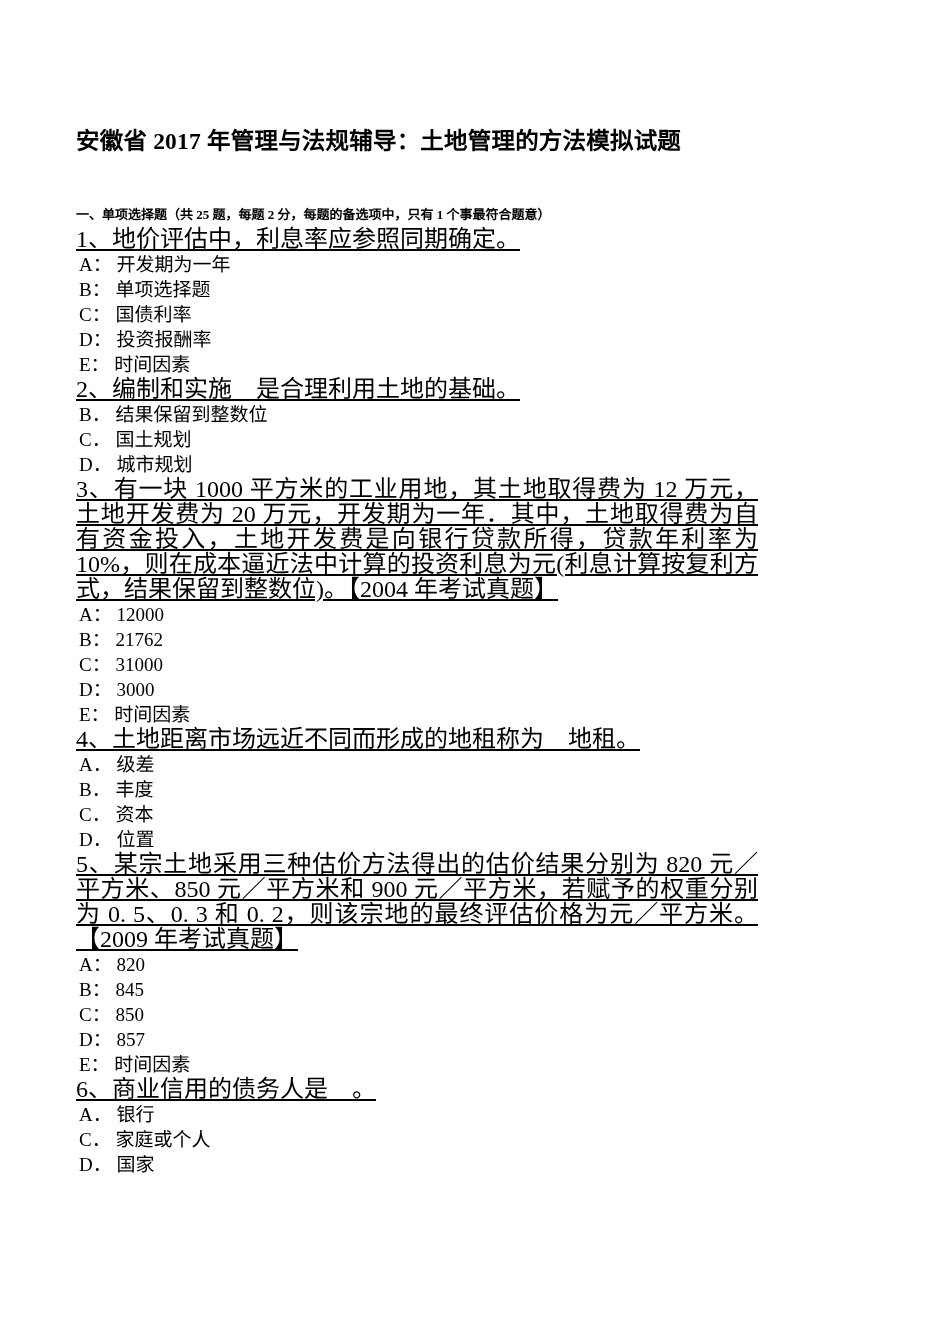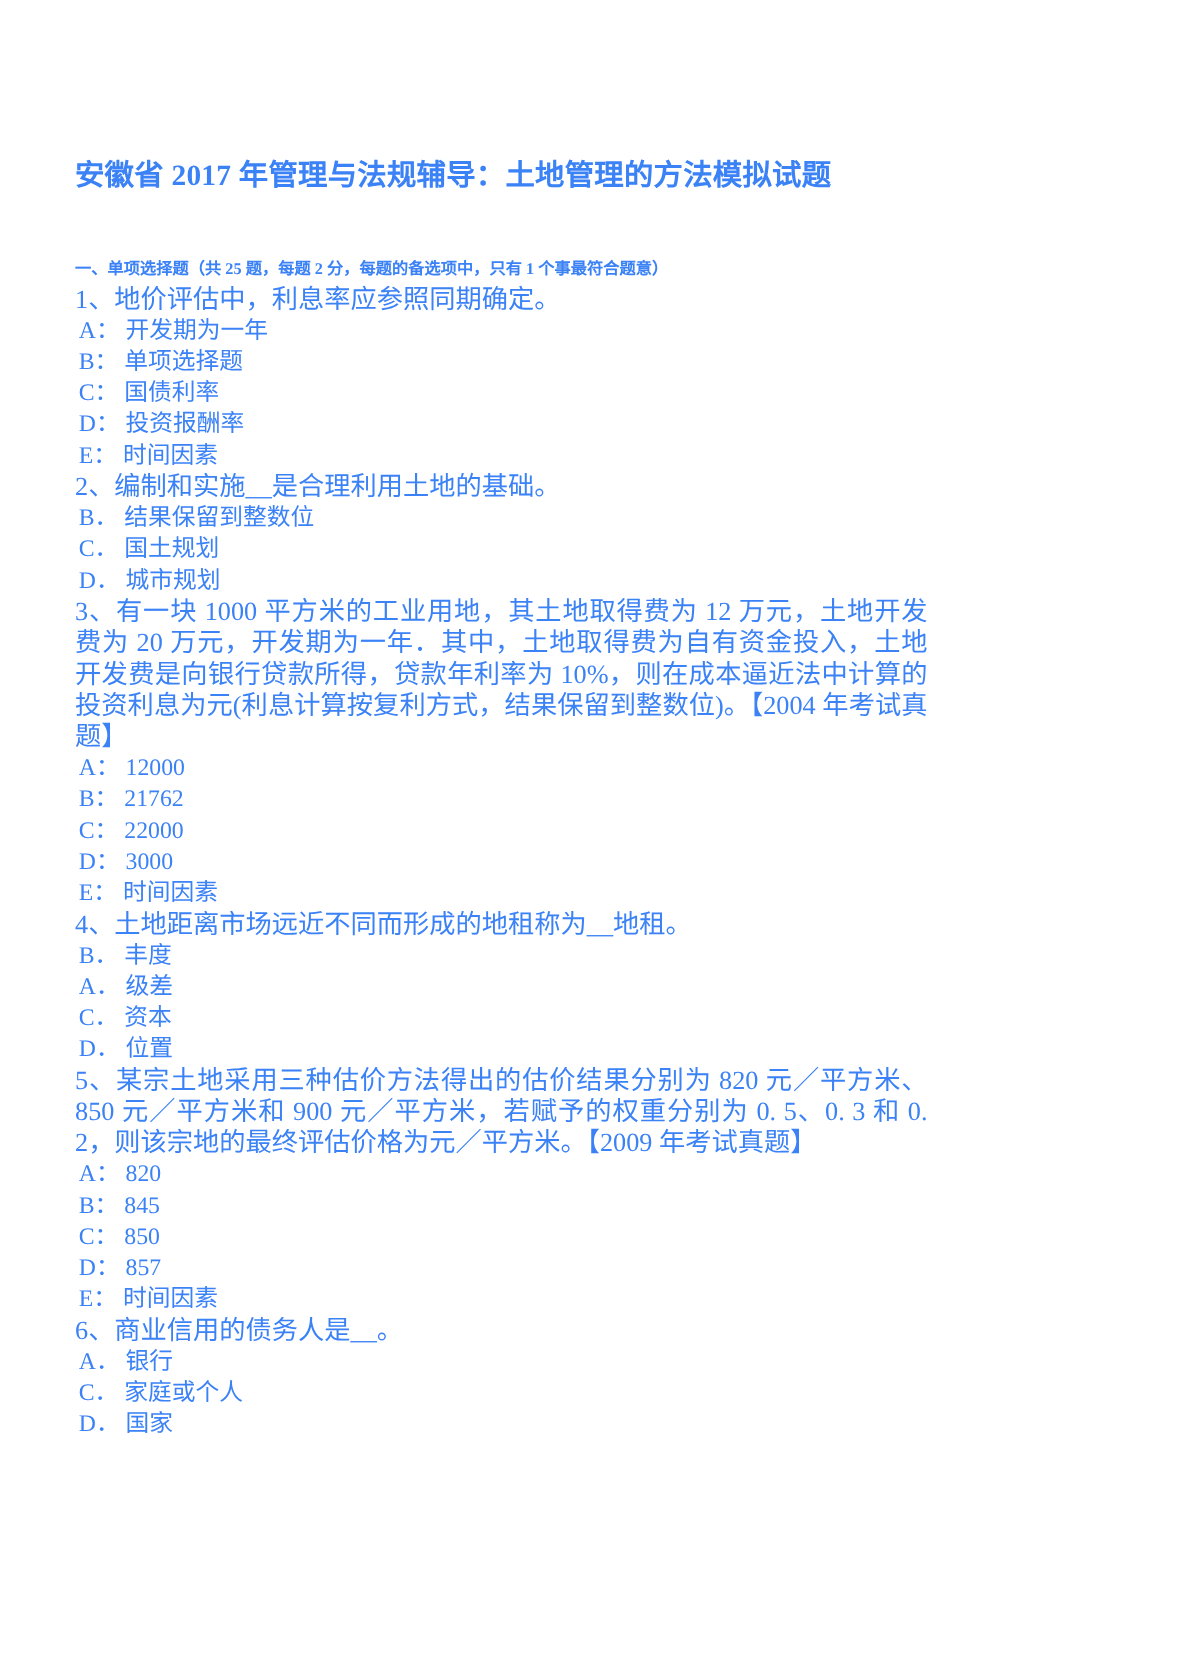--- a/index.html
+++ b/index.html
@@ -6,23 +6,23 @@
     margin: 0;
     padding: 0;
     background: #ffffff;
   }
   .page {
     position: relative;
     width: 950px;
     height: 1344px;
     background: #ffffff;
     box-sizing: border-box;
-    padding: 128px 130px 0 60px;
+    padding: 128px 130px 0 76px;
     font-family: "Liberation Serif", "DejaVu Serif", serif;
-    color: #3b82f6;
+    color: #000000;
     overflow: hidden;
   }
   .doc-title {
     font-size: 23.5px;
     font-weight: bold;
     line-height: 1.18;
     letter-spacing: 0.2px;
     margin: 0 0 46px 0;
     text-align: left;
     white-space: nowrap;
@@ -33,27 +33,28 @@
     line-height: 25px;
     margin: 0 0 0 0;
     text-align: justify;
     text-justify: inter-ideograph;
     width: 682px;
   }
   .question-block {
     margin: 0;
   }
   .q-stem {
-    font-size: 21px;
+    font-size: 24px;
     line-height: 25px;
     margin: 0;
     text-align: justify;
     text-justify: inter-ideograph;
     width: 682px;
     text-indent: 0;
+    text-decoration: underline;
   }
   .opt-list {
     list-style: none;
     margin: 0;
     padding: 0;
   }
   .opt {
     font-size: 19px;
     line-height: 25px;
     margin: 0;
@@ -90,30 +91,30 @@
           <li class="opt"><span class="opt-label">B．</span> <span class="opt-text">结果保留到整数位</span></li>
           <li class="opt"><span class="opt-label">C．</span> <span class="opt-text">国土规划</span></li>
           <li class="opt"><span class="opt-label">D．</span> <span class="opt-text">城市规划</span></li>
         </ul>
       </div>
       <div class="question-block">
         <p class="q-stem">3、有一块 1000 平方米的工业用地，其土地取得费为 12 万元，土地开发费为 20 万元，开发期为一年．其中，土地取得费为自有资金投入，土地开发费是向银行贷款所得，贷款年利率为 10%，则在成本逼近法中计算的投资利息为元(利息计算按复利方式，结果保留到整数位)。【2004 年考试真题】</p>
         <ul class="opt-list">
           <li class="opt"><span class="opt-label">A：</span> <span class="opt-text">12000</span></li>
           <li class="opt"><span class="opt-label">B：</span> <span class="opt-text">21762</span></li>
-          <li class="opt"><span class="opt-label">C：</span> <span class="opt-text">22000</span></li>
+          <li class="opt"><span class="opt-label">C：</span> <span class="opt-text">31000</span></li>
           <li class="opt"><span class="opt-label">D：</span> <span class="opt-text">3000</span></li>
           <li class="opt"><span class="opt-label">E：</span> <span class="opt-text">时间因素</span></li>
         </ul>
       </div>
       <div class="question-block">
         <p class="q-stem">4、土地距离市场远近不同而形成的地租称为__地租。</p>
         <ul class="opt-list">
+          <li class="opt"><span class="opt-label">A．</span> <span class="opt-text">级差</span></li>
           <li class="opt"><span class="opt-label">B．</span> <span class="opt-text">丰度</span></li>
-          <li class="opt"><span class="opt-label">A．</span> <span class="opt-text">级差</span></li>
           <li class="opt"><span class="opt-label">C．</span> <span class="opt-text">资本</span></li>
           <li class="opt"><span class="opt-label">D．</span> <span class="opt-text">位置</span></li>
         </ul>
       </div>
       <div class="question-block">
         <p class="q-stem">5、某宗土地采用三种估价方法得出的估价结果分别为 820 元／平方米、850 元／平方米和 900 元／平方米，若赋予的权重分别为 0. 5、0. 3 和 0. 2，则该宗地的最终评估价格为元／平方米。【2009 年考试真题】</p>
         <ul class="opt-list">
           <li class="opt"><span class="opt-label">A：</span> <span class="opt-text">820</span></li>
           <li class="opt"><span class="opt-label">B：</span> <span class="opt-text">845</span></li>
           <li class="opt"><span class="opt-label">C：</span> <span class="opt-text">850</span></li>

